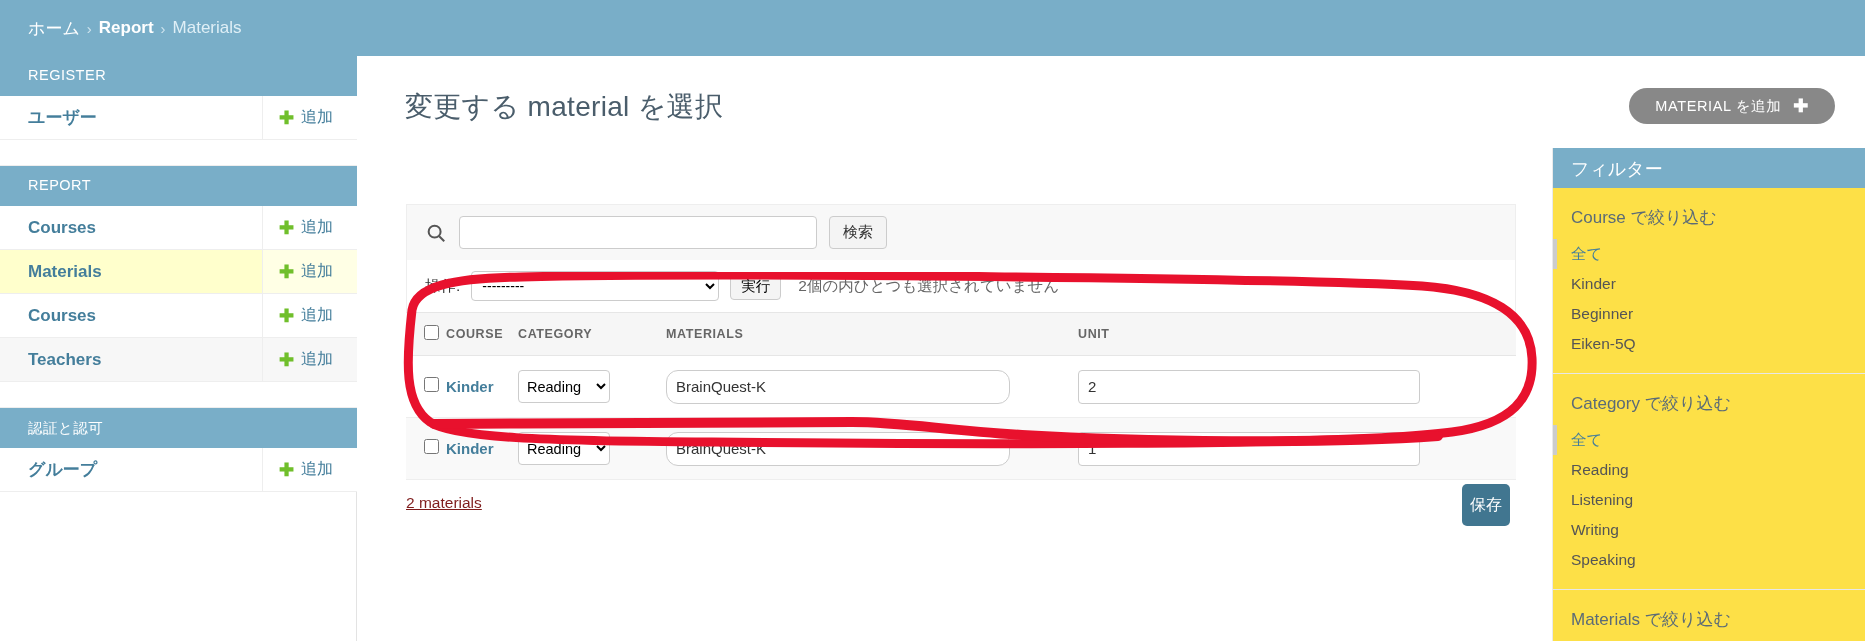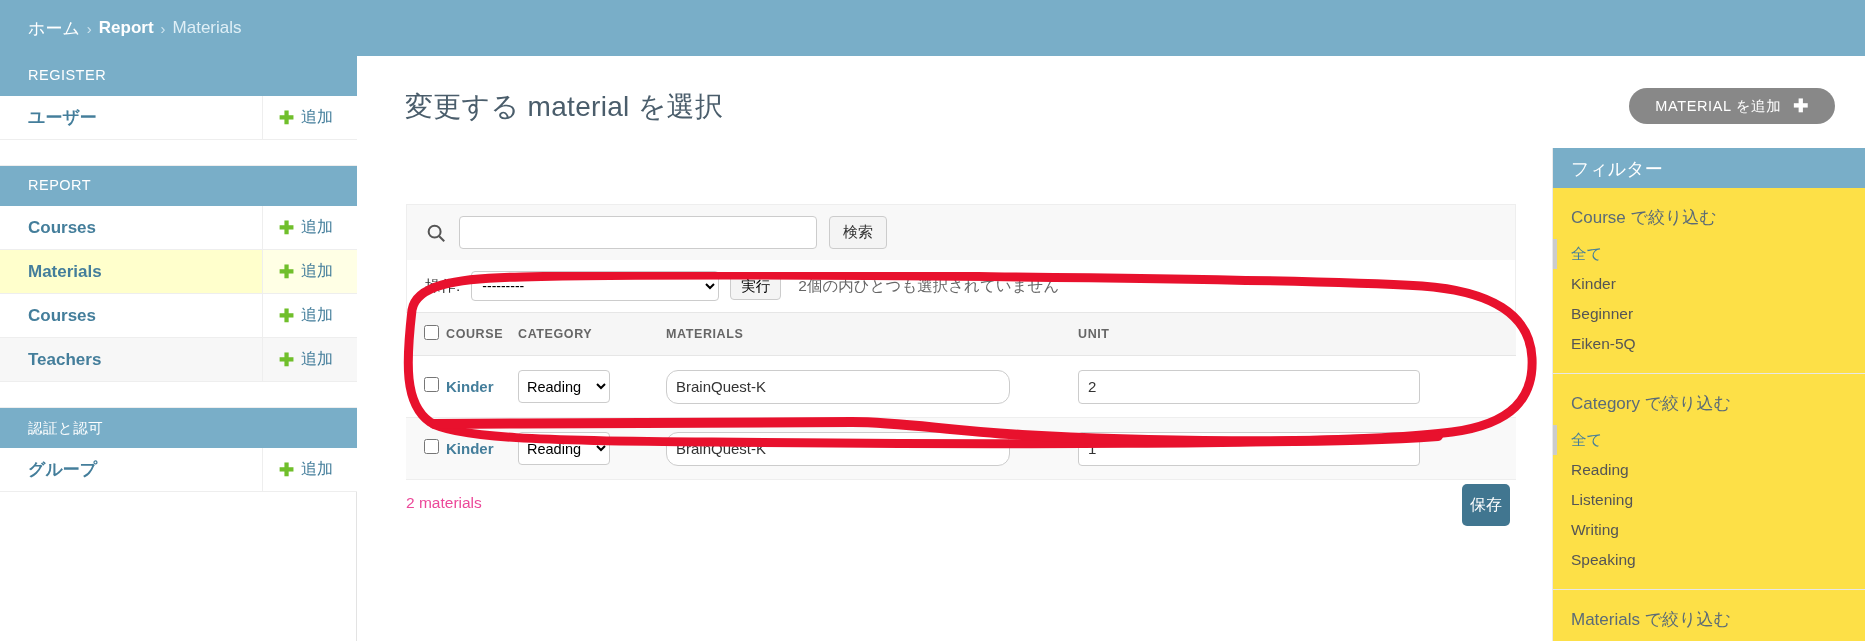--- a/index.html
+++ b/index.html
@@ -205,21 +205,21 @@
     width: 342px; height: 34px;
     border: 1px solid #ccc; border-radius: 4px;
     padding: 0 9px; font-size: 15px; color: #333;
     font-family: "Liberation Sans", sans-serif;
   }
   .footer-row {
     position: relative;
     height: 70px;
     padding-top: 14px;
   }
-  .result-count { font-size: 15.5px; color: #ec4899; }
+  .result-count { font-size: 15.5px; color: #7f1d1d; text-decoration: underline; }
   .save-btn {
     position: absolute; right: 6px; top: 4px;
     background: #417690; color: #fff;
     border: none; border-radius: 5px;
     padding: 0 8px; height: 42px;
     font-size: 16px; cursor: pointer;
     font-family: "Liberation Sans", sans-serif;
   }
 
   

